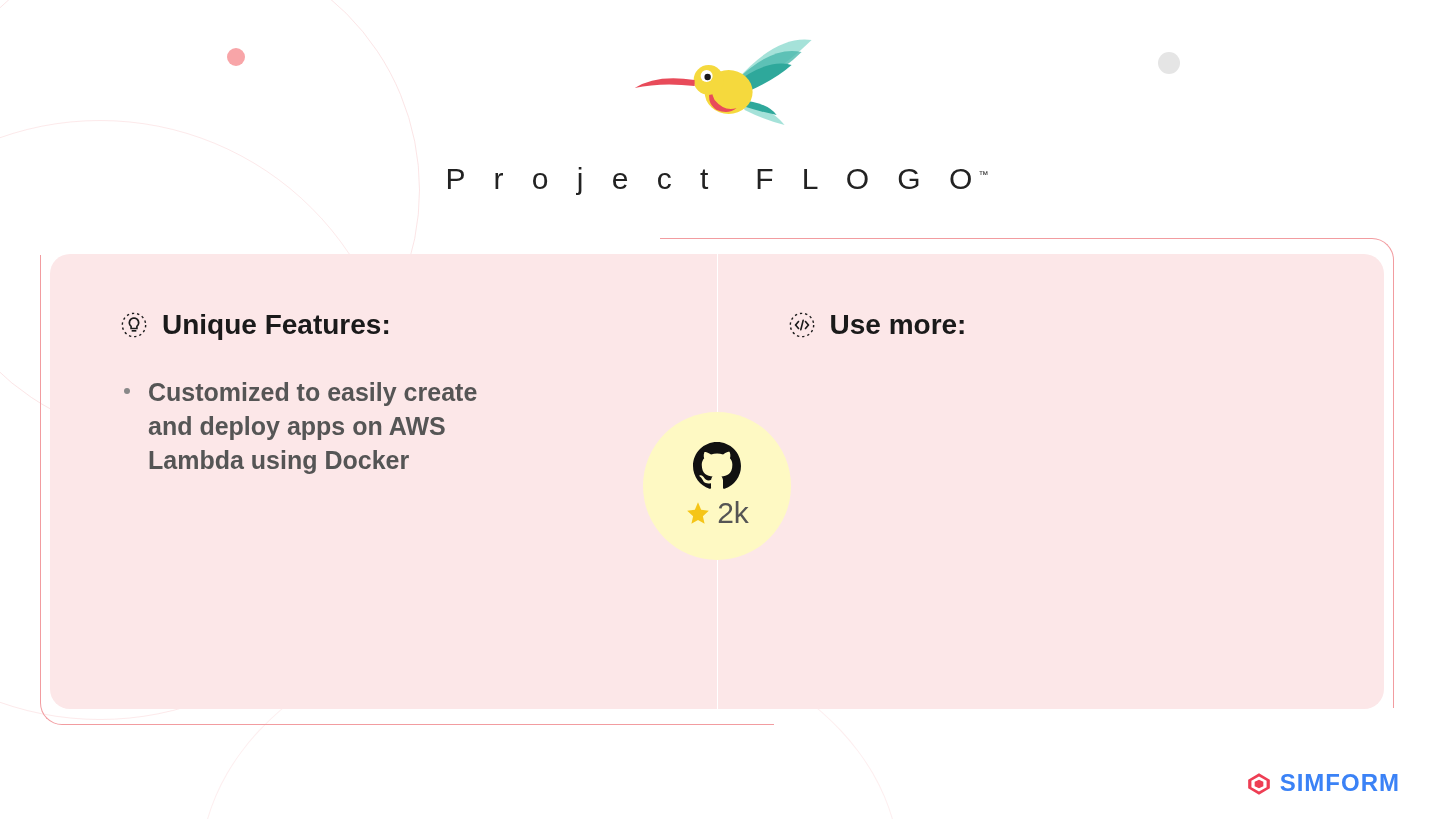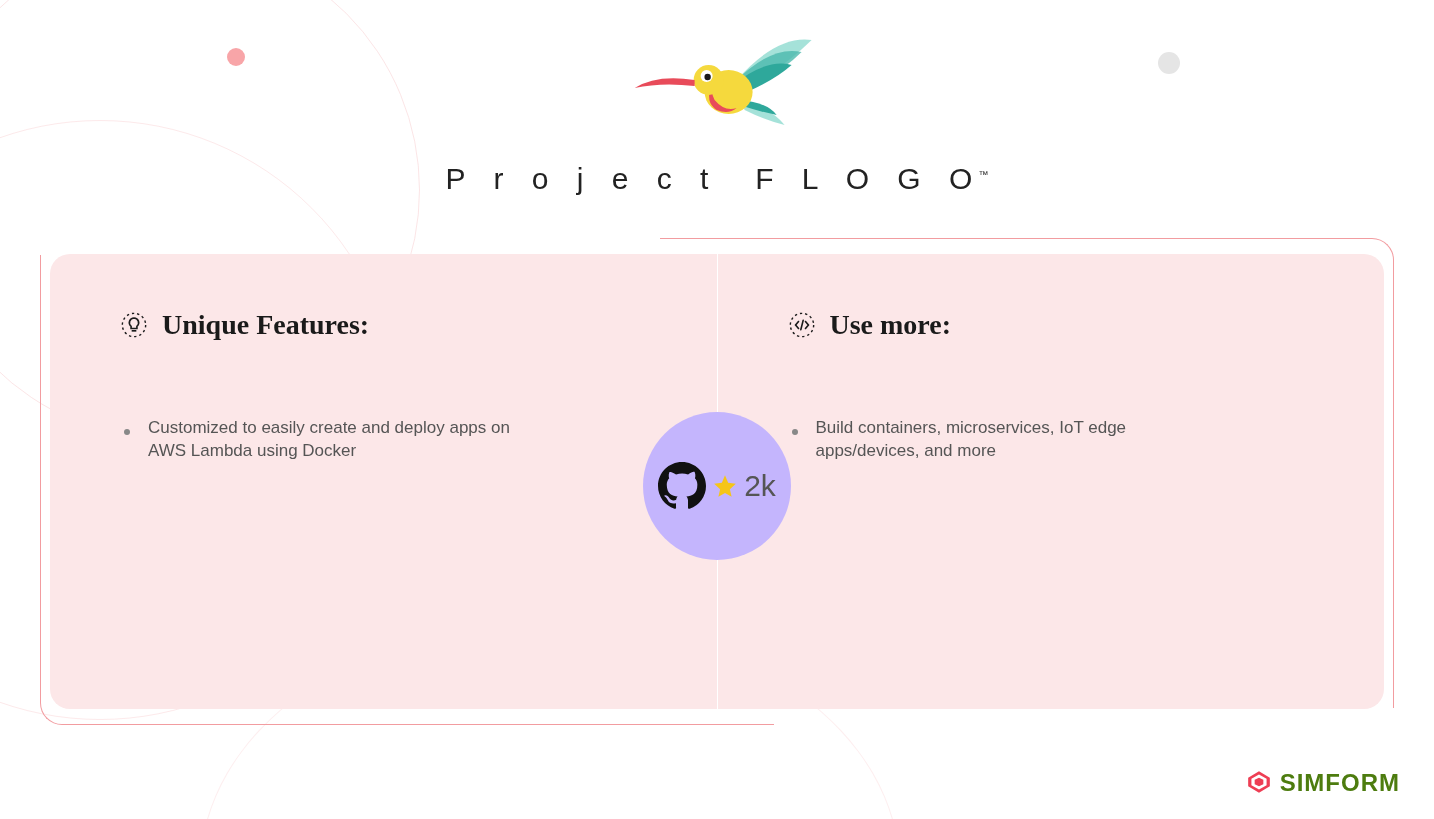--- a/index.html
+++ b/index.html
@@ -116,83 +116,82 @@
     background: #ffffff;
     margin: 0;
   }
   .section-head {
     display: flex;
     align-items: center;
     gap: 14px;
     font-size: 28px;
     font-weight: 600;
     color: #1a1a1a;
-    margin-bottom: 76px;
-    font-family: Liberation Serif, serif;
+    margin-bottom: 35px;
   }
   .section-icon {
     width: 28px; height: 28px;
     flex-shrink: 0;
   }
   ul.bullets {
     list-style: none;
     padding-left: 28px;
   }
   ul.bullets li {
     position: relative;
-    font-size: 17px;
+    font-size: 25px;
     color: #555;
     line-height: 1.35;
     margin-bottom: 38px;
-    font-weight: 400;
+    font-weight: 700;
     max-width: 380px;
   }
   ul.bullets li::before {
     content: "";
     position: absolute;
     left: -24px; top: 12px;
     width: 6px; height: 6px;
     background: #888;
     border-radius: 50%;
   }
 
   
   .gh-badge {
     position: absolute;
     top: 158px;
     left: 50%;
     transform: translateX(-50%);
     width: 148px; height: 148px;
-    background: #c4b5fd;
-    border-radius: 50%;
-    display: flex;
-    flex-direction: row;
+    background: #fef9c3;
+    border-radius: 50%;
+    display: flex;
+    flex-direction: column;
     align-items: center;
     justify-content: center;
     gap: 6px;
     z-index: 5;
   }
   .gh-icon { width: 48px; height: 48px; }
   .stars-row {
     display: flex;
     align-items: center;
     gap: 6px;
     font-size: 30px;
     color: #555;
   }
   .star-icon { width: 26px; height: 26px; }
 
   
   .brand {
     position: absolute;
     bottom: 22px; right: 34px;
     display: flex;
-    align-items: flex-start;
+    align-items: flex-end;
     gap: 8px;
-    color: #4d7c0f;
+    color: #3b82f6;
     font-weight: 700;
     font-size: 24px;
     letter-spacing: 1px;
   }
   .brand-icon { width: 26px; height: 26px; }
 </style>
 </head>
 <body>
 
 <div class="bg-line1"></div>
@@ -248,23 +247,20 @@
     <div class="divider"></div>
 
     <div class="panel">
       <div class="section-head">
         <svg class="section-icon" viewBox="0 0 24 24">
           <circle cx="12" cy="12" r="10" fill="none" stroke="#1a1a1a" stroke-width="1.2" stroke-dasharray="2 2.5"></circle>
           <path d="M9 9 L6.5 12 L9 15 M15 9 L17.5 12 L15 15 M13 8 L11 16" fill="none" stroke="#1a1a1a" stroke-width="1.4" stroke-linecap="round"></path>
         </svg>
         <span>Use more:</span>
       </div>
-      <ul class="bullets">
-        <li>Build containers, microservices, IoT edge apps/devices, and more</li>
-      </ul>
     </div>
 
     <div class="gh-badge">
       <svg class="gh-icon" viewBox="0 0 16 16">
         <path fill="#111" d="M8 0C3.58 0 0 3.58 0 8c0 3.54 2.29 6.53 5.47 7.59.4.07.55-.17.55-.38 0-.19-.01-.82-.01-1.49-2.01.37-2.53-.49-2.69-.94-.09-.23-.48-.94-.82-1.13-.28-.15-.68-.52-.01-.53.63-.01 1.08.58 1.23.82.72 1.21 1.87.87 2.33.66.07-.52.28-.87.51-1.07-1.78-.2-3.64-.89-3.64-3.95 0-.87.31-1.59.82-2.15-.08-.2-.36-1.02.08-2.12 0 0 .67-.21 2.2.82.64-.18 1.32-.27 2-.27.68 0 1.36.09 2 .27 1.53-1.04 2.2-.82 2.2-.82.44 1.1.16 1.92.08 2.12.51.56.82 1.27.82 2.15 0 3.07-1.87 3.75-3.65 3.95.29.25.54.73.54 1.48 0 1.07-.01 1.93-.01 2.2 0 .21.15.46.55.38A8.013 8.013 0 0 0 16 8c0-4.42-3.58-8-8-8z"></path>
       </svg>
       <div class="stars-row">
         <svg class="star-icon" viewBox="0 0 24 24">
           <path fill="#f5c518" d="M12 2l2.9 6.9L22 10l-5.5 5 1.6 7L12 18.5 5.9 22l1.6-7L2 10l7.1-1.1L12 2z"></path>
         </svg>

